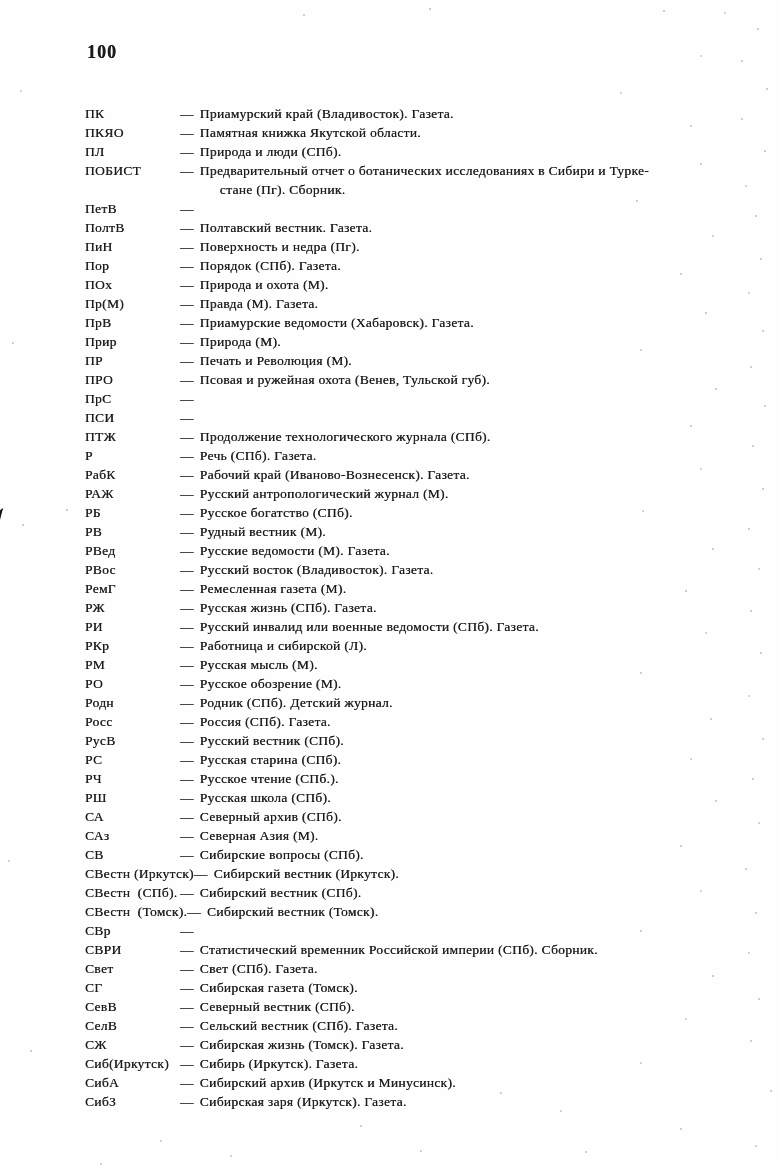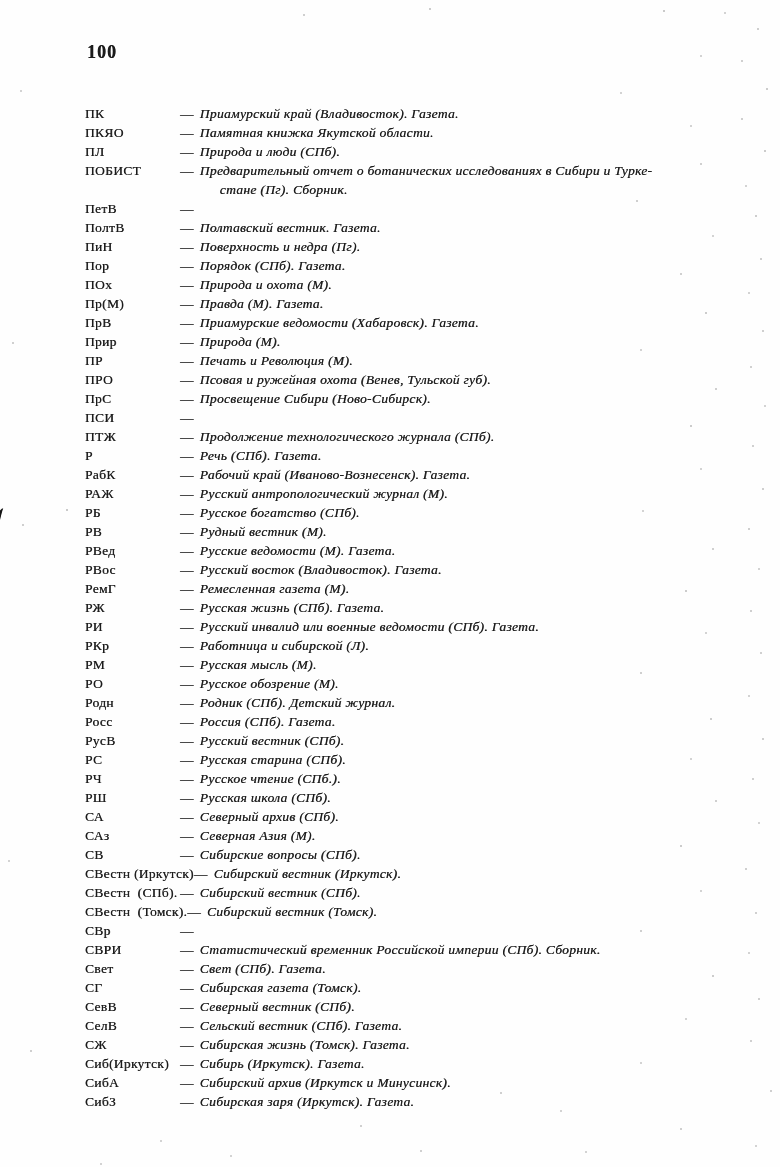--- a/index.html
+++ b/index.html
@@ -41,21 +41,21 @@
   }
   .abbr {
     flex:0 0 auto;
     min-width:95px;
     white-space:pre;
   }
   .dash {
     flex:0 0 auto;
     margin-right:6px;
   }
-  .desc { flex:0 1 auto;font-style:italic; }
+  .desc { flex:0 1 auto; }
   .desc .d2 {
     display:block;
     margin-left:20px;
   }
   
   .noise {
     position:absolute; top:0; left:0;
     width:2px; height:2px; background:transparent; pointer-events:none;
     box-shadow:
       303px 14px 0 -0.5px #444, 429px 8px 0 -0.5px #3a3a3a, 663px 10px 0 -0.5px #333,
@@ -219,24 +219,20 @@
     <span class="dash">—</span>
     <span class="desc">
       <span class="d1">Псовая и ружейная охота (Венев, Тульской губ).</span>
       
     </span>
   </div>
 
   <div class="row">
     <span class="abbr">ПрС</span>
     <span class="dash">—</span>
-    <span class="desc">
-      <span class="d1">Просвещение Сибири (Ново-Сибирск).</span>
-      
-    </span>
   </div>
 
   <div class="row">
     <span class="abbr">ПСИ</span>
     <span class="dash">—</span>
   </div>
 
   <div class="row">
     <span class="abbr">ПТЖ</span>
     <span class="dash">—</span>

